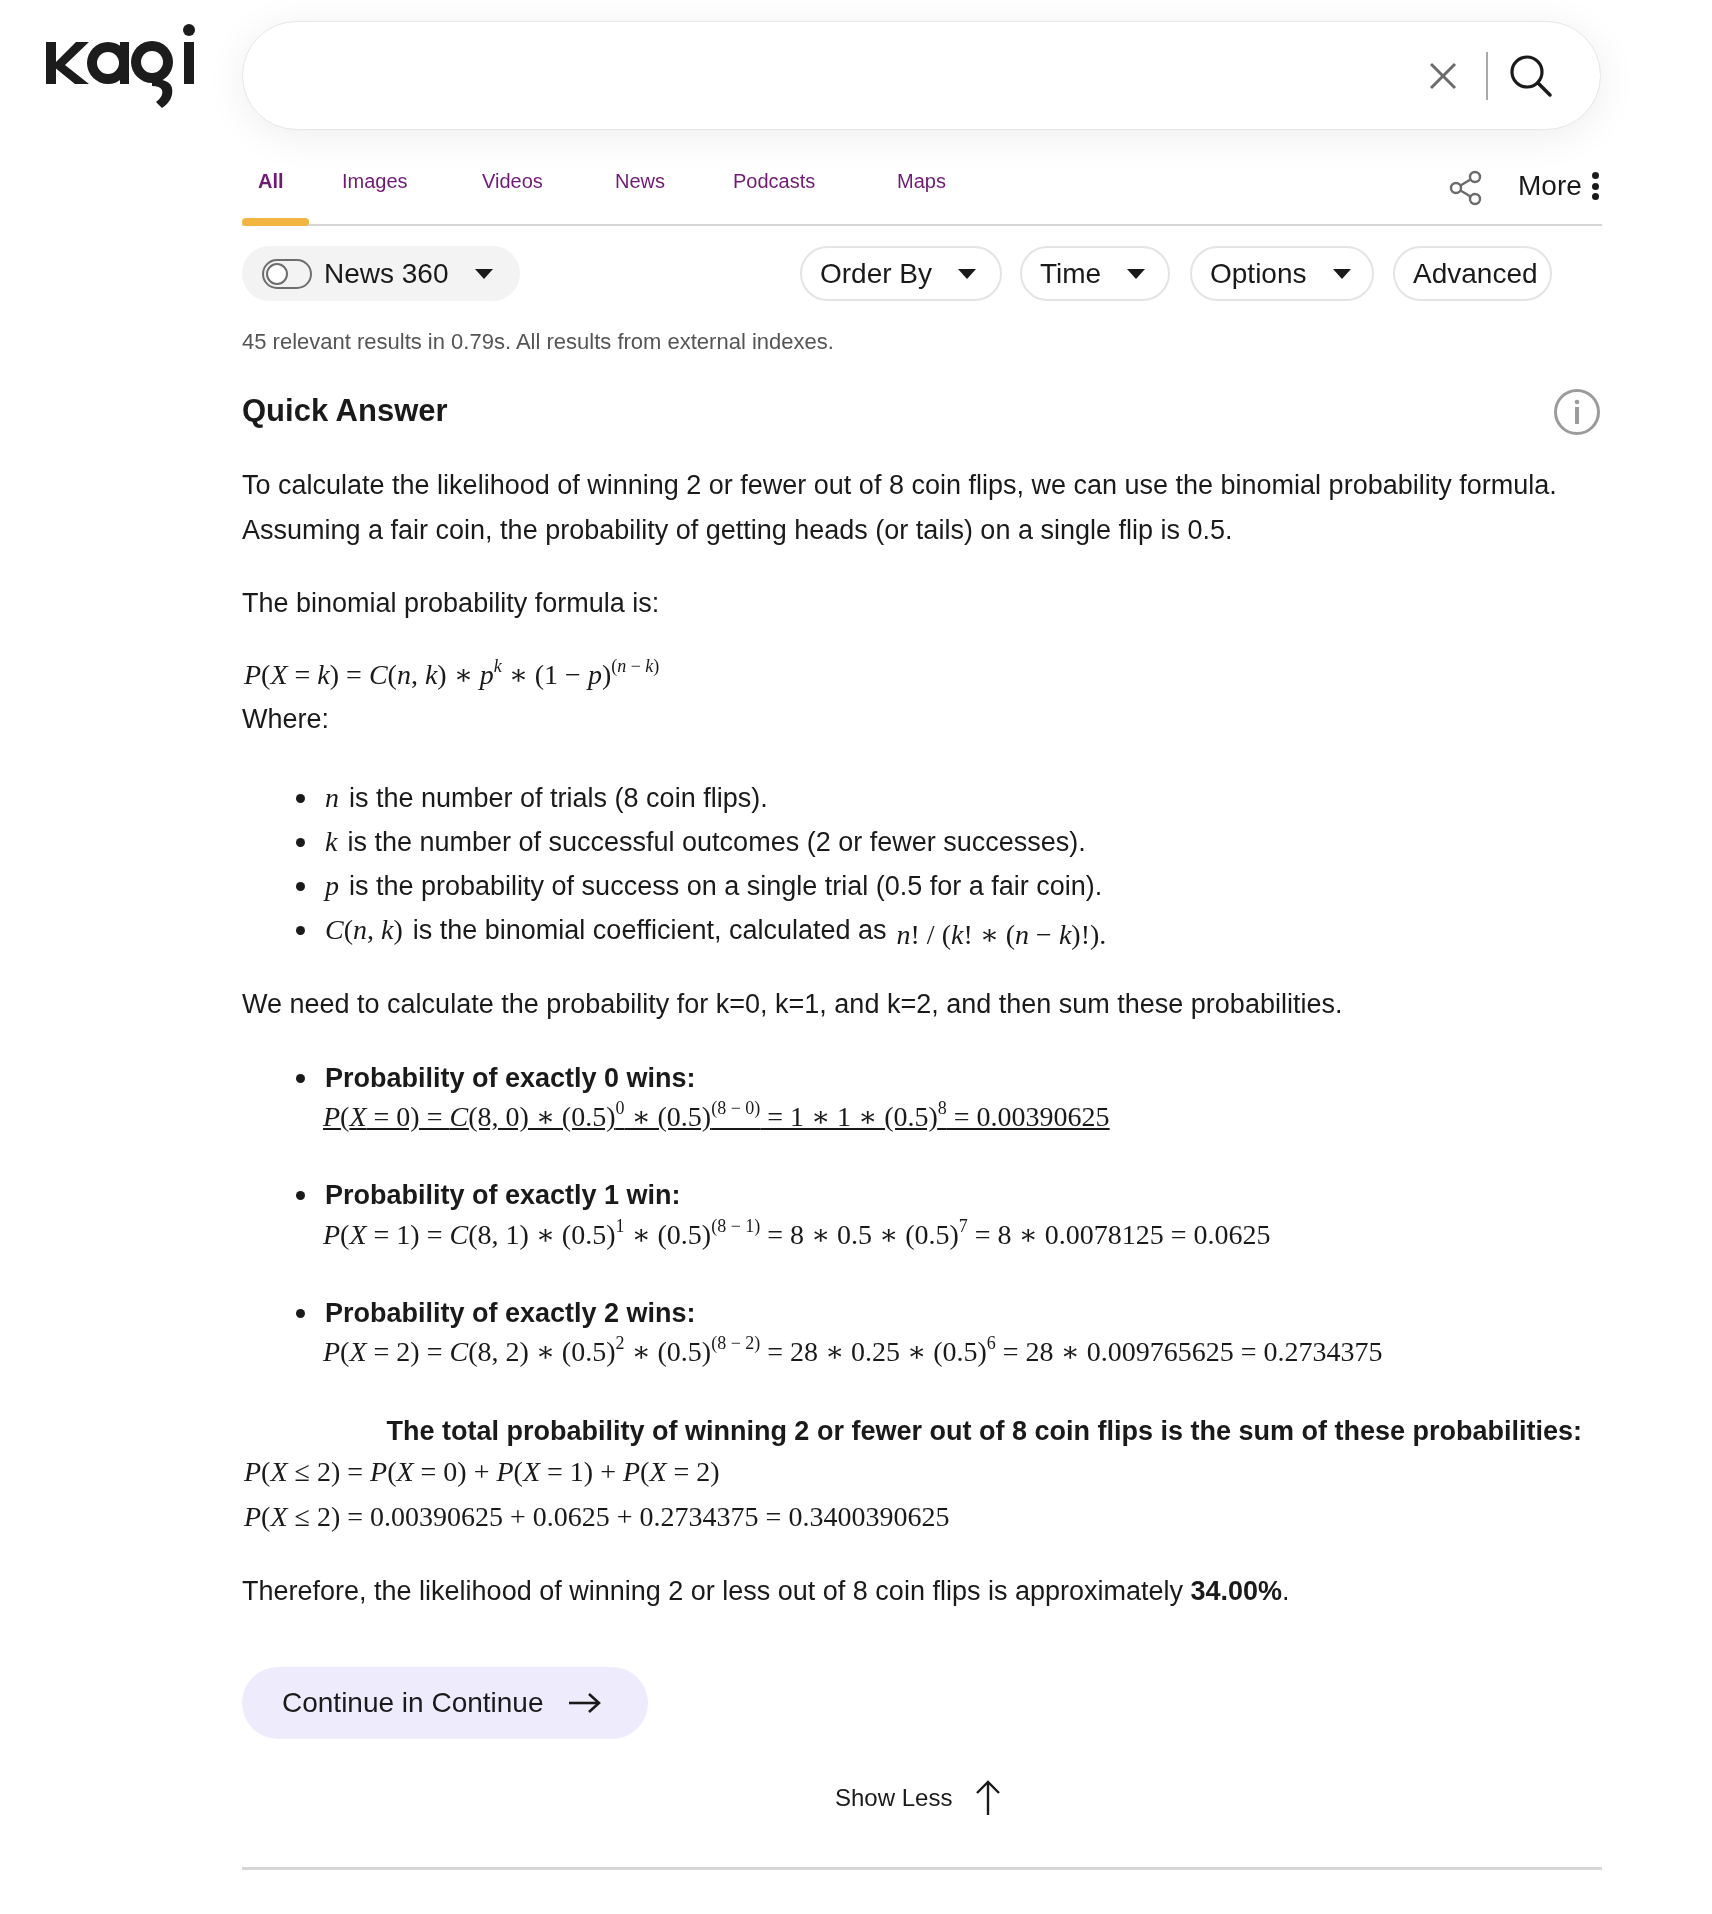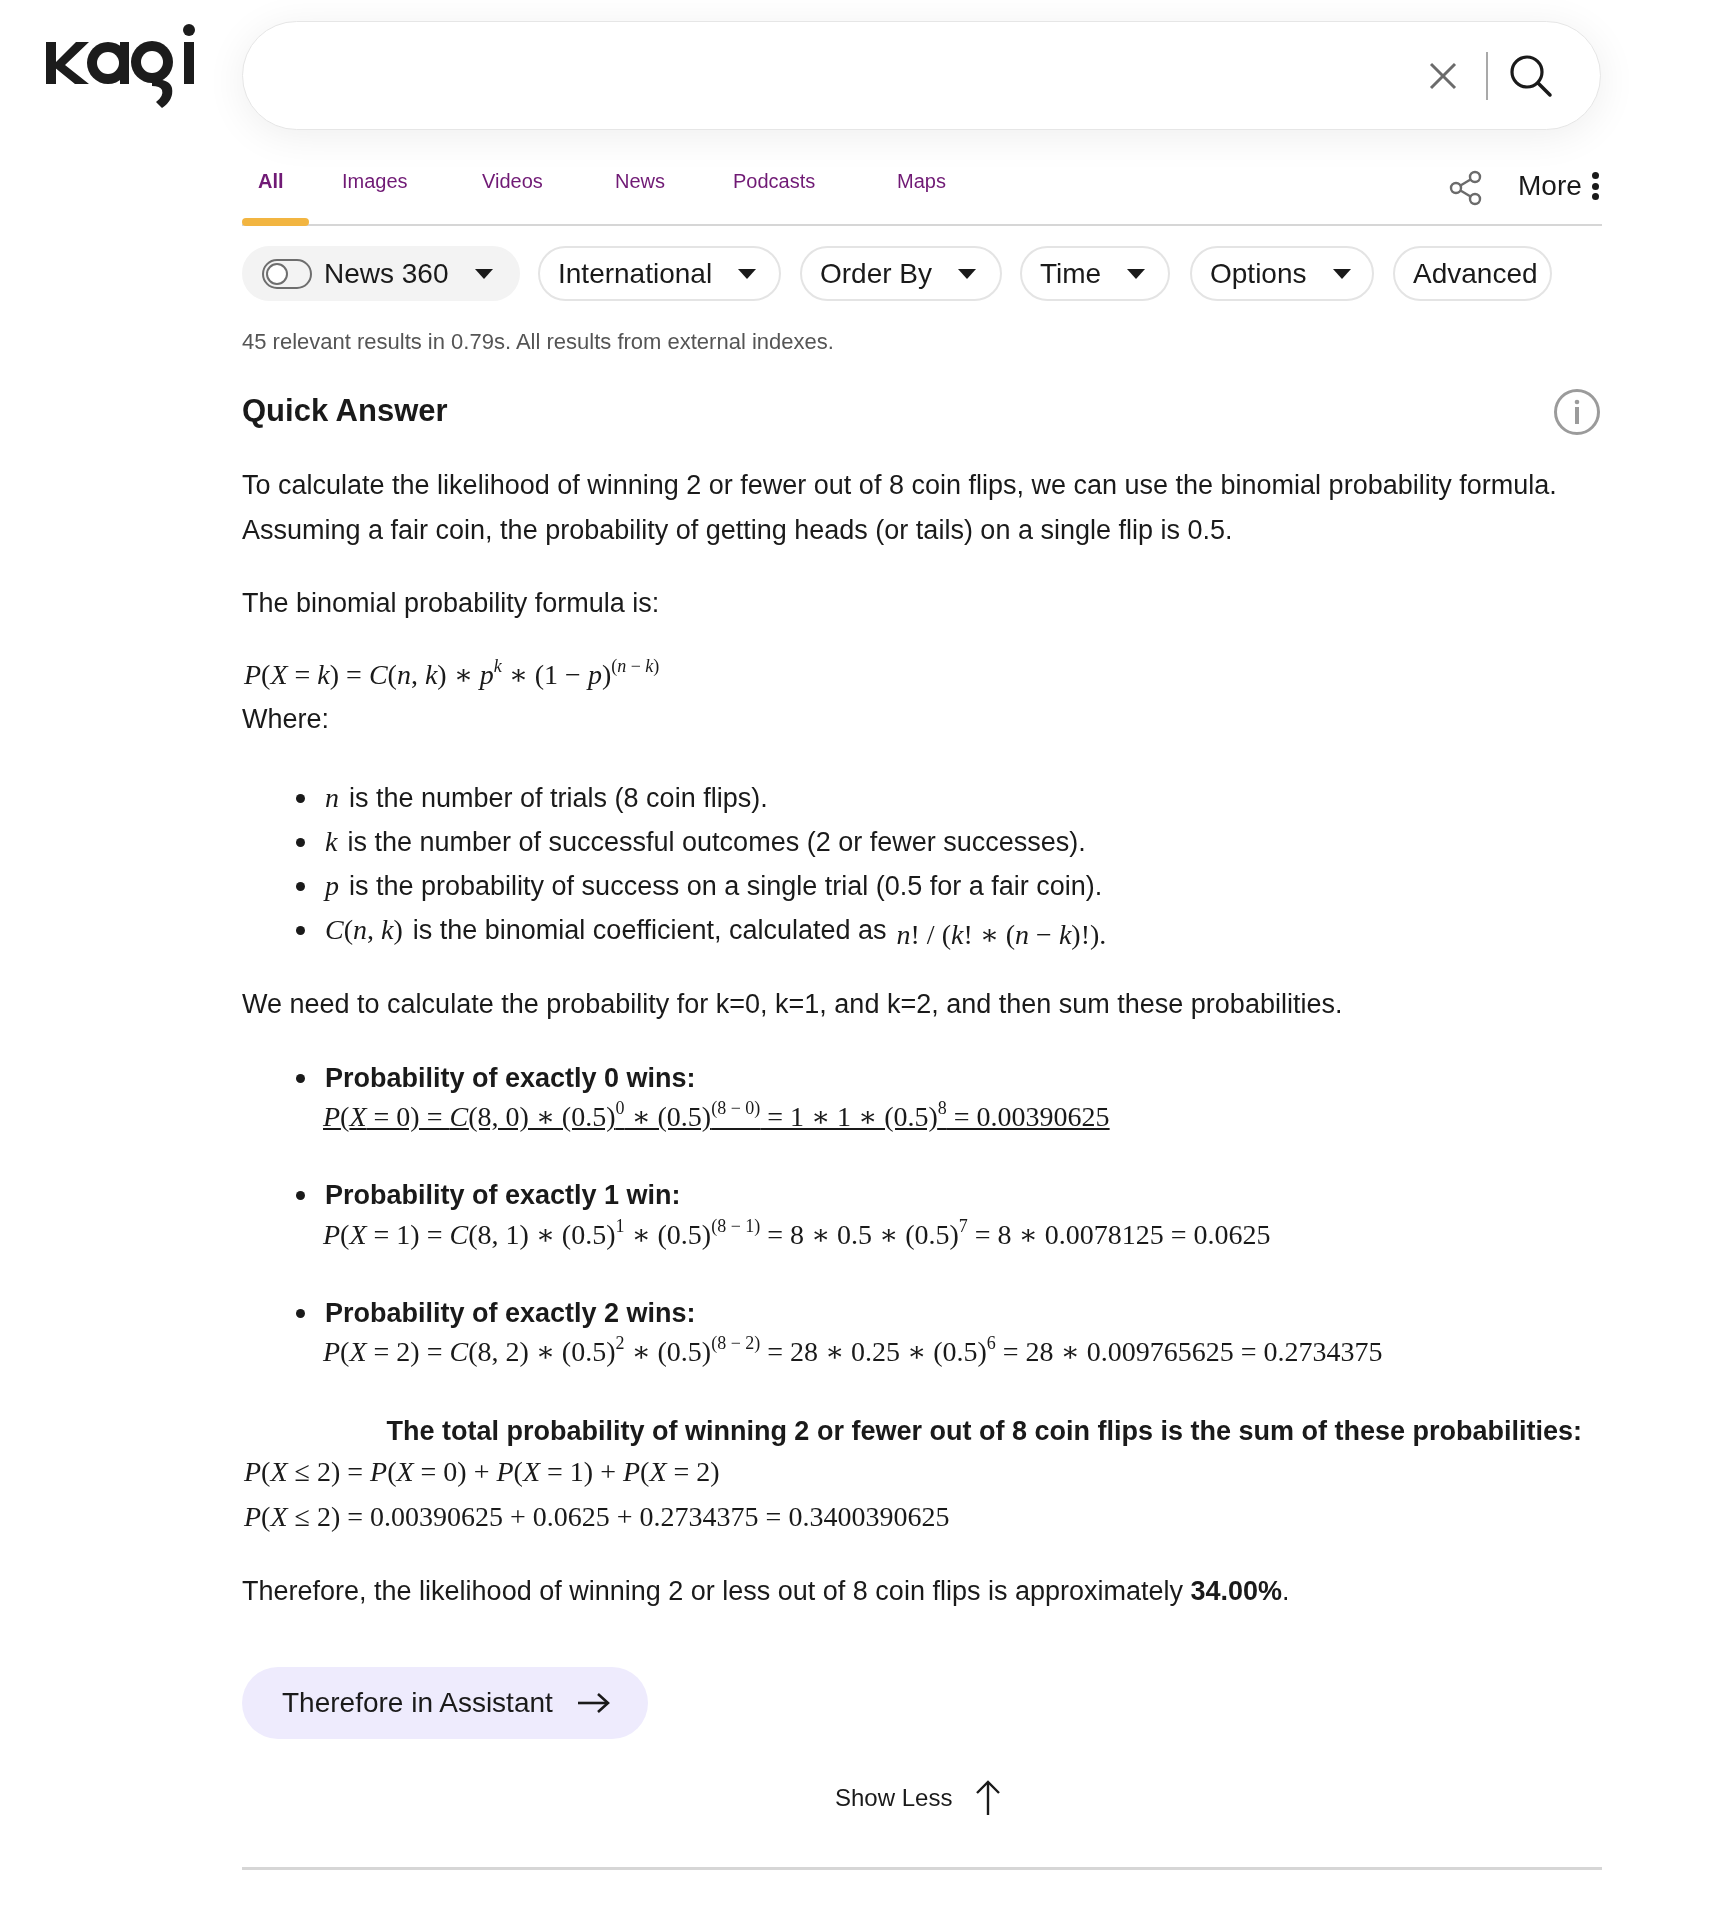--- a/index.html
+++ b/index.html
@@ -134,24 +134,20 @@
       </span>
   </div>
 </div>
 
 <div class="filters">
   <div class="pill grey" style="left:0; width:278px;">
     <span class="toggle"></span>
     <span>News 360</span>
     <span class="caret"></span>
   </div>
-  <div class="pill" style="left:296px; width:243px;">
-    <span>International</span>
-    <span class="caret"></span>
-  </div>
   <div class="pill" style="left:558px; width:202px;">
     <span>Order By</span>
     <span class="caret"></span>
   </div>
   <div class="pill" style="left:778px; width:150px;">
     <span>Time</span>
     <span class="caret"></span>
   </div>
   <div class="pill" style="left:948px; width:184px;">
     <span>Options</span>
@@ -240,21 +236,21 @@
 </div>
 <div class="formula-line math" style="left:244px; top:1501px;">
   <i>P</i>(<i>X</i> ≤ 2) = 0.00390625 + 0.0625 + 0.2734375 = 0.3400390625
 </div>
 
 <div class="para" style="top:1569px;">
   <span>Therefore, the likelihood of winning 2 or less out of 8 coin flips is approximately </span><span class="bold">34.00%</span><span>.</span>
 </div>
 
 <button class="continue-btn">
-  <span>Therefore in Assistant</span>
+  <span>Continue in Continue</span>
   <svg width="34" height="22" viewBox="0 0 34 22">
     <line x1="1" y1="11" x2="31" y2="11" stroke="#1a1a1a" stroke-width="2.6"></line>
     <polyline points="21,2 31,11 21,20" fill="none" stroke="#1a1a1a" stroke-width="2.6"></polyline>
   </svg>
 </button>
 
 <div class="show-less">
   <span>Show Less</span>
   <svg width="28" height="36" viewBox="0 0 28 36">
     <line x1="14" y1="2" x2="14" y2="35" stroke="#1a1a1a" stroke-width="2.4"></line>

